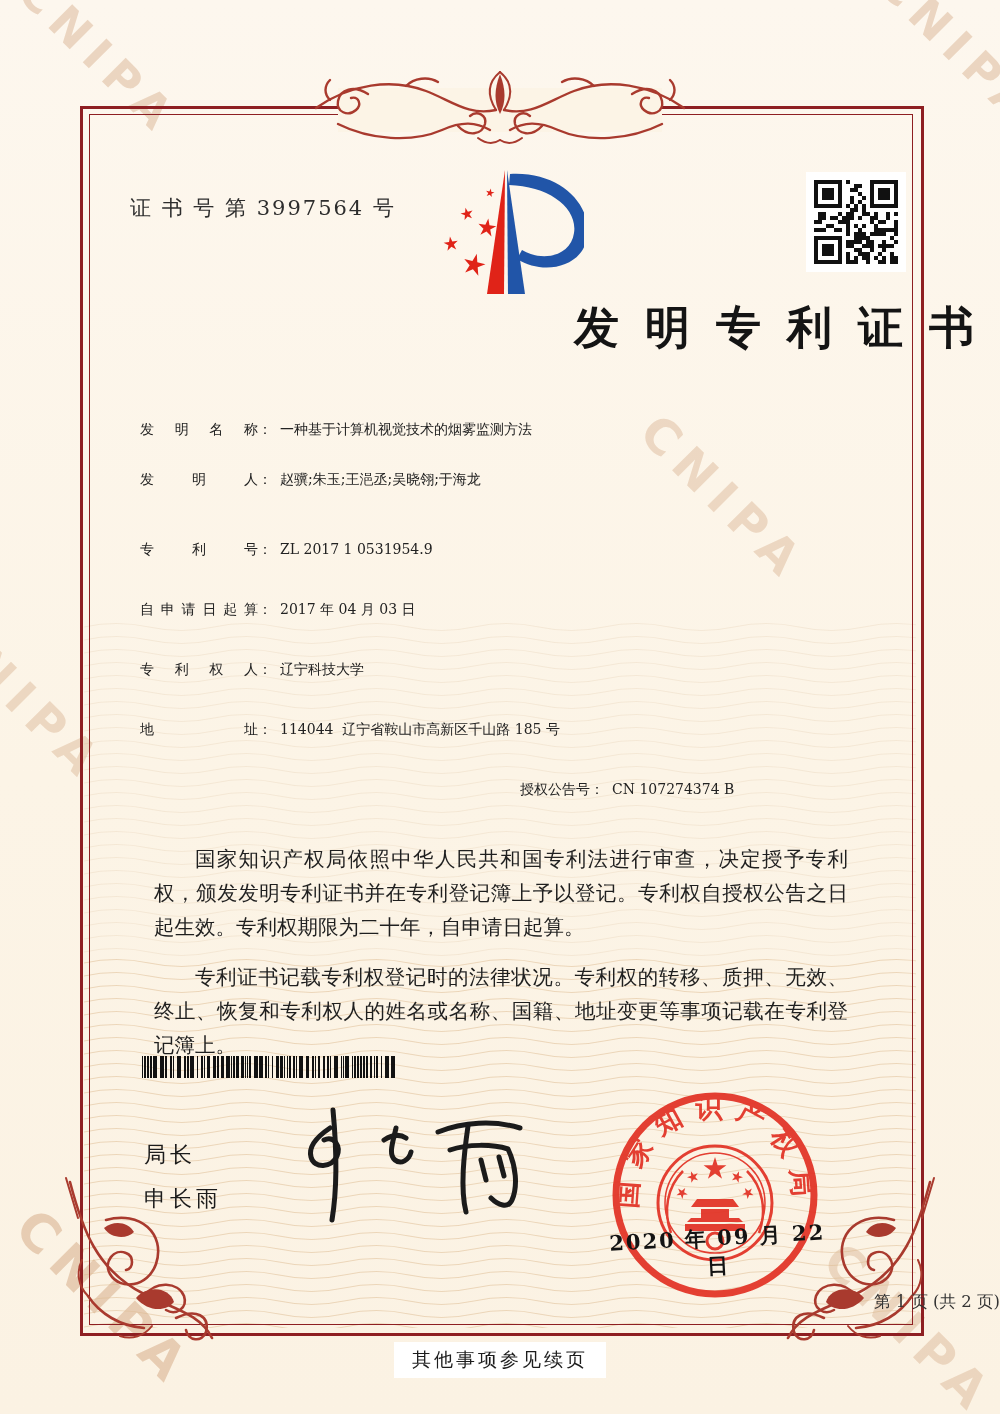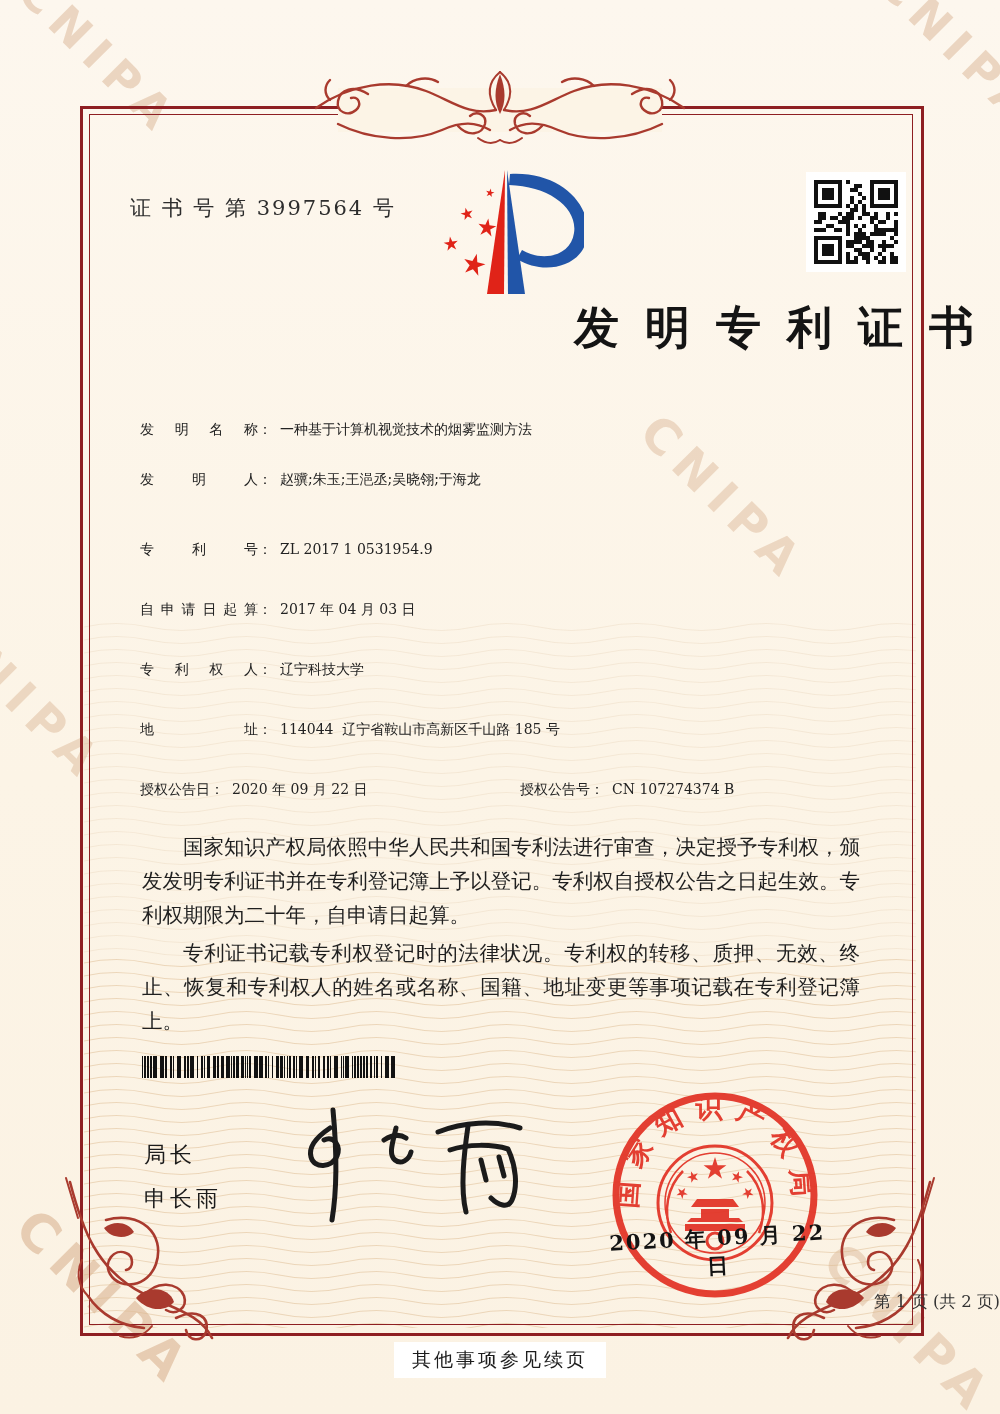--- a/index.html
+++ b/index.html
@@ -22,21 +22,21 @@
   
   .frow{left:140px;width:730px;height:30px;font-size:14px;color:#222;}
   .flabel{display:inline-block;width:118px;text-align:justify;text-align-last:justify;
           vertical-align:top;}
   .fcolon{display:inline-block;margin-right:8px;}
   .fvalue{white-space:pre-wrap;}
   .grant-right{left:520px;}
   
   .body-text{left:138px;top:826px;width:726px;font-size:20.5px;line-height:34px;
              color:#1f1f1f;text-align:justify;}
-  .body-text p{margin:4px;text-indent:2em;}
+  .body-text p{margin:16px;text-indent:2em;}
   
   .barcode{left:142px;top:1056px;width:254px;height:22px;}
   .signer{left:144px;font-size:22px;color:#1c1c1c;letter-spacing:4px;}
   .seal-date{left:598px;top:1224px;width:240px;text-align:center;font-size:21px;
              color:#131313;letter-spacing:2px;transform:rotate(-3deg);font-weight:600;}
   .page-info{left:0;top:1291px;width:1000px;text-align:right;font-size:16.5px;color:#333;}
   .footer-note{left:50%;top:1342px;transform:translateX(-50%);background:#ffffff;
                padding:5px 18px;font-size:19px;color:#1d1d1d;letter-spacing:3px;}
 </style>
 </head>
@@ -365,23 +365,20 @@
   <div class="abs frow" style="top:601px">
     <span class="flabel">自申请日起算</span><span class="fcolon">：</span><span class="fvalue">2017 年 04 月 03 日</span>
   </div>
   <div class="abs frow" style="top:661px">
     <span class="flabel">专利权人</span><span class="fcolon">：</span><span class="fvalue">辽宁科技大学</span>
   </div>
   <div class="abs frow" style="top:721px">
     <span class="flabel">地址</span><span class="fcolon">：</span><span class="fvalue">114044  辽宁省鞍山市高新区千山路 185 号</span>
   </div>
 
-  <div class="abs frow" style="top:781px">
-    <span>授权公告日</span><span class="fcolon">：</span><span class="fvalue">2020 年 09 月 22 日</span>
-  </div>
   <div class="abs frow grant-right" style="top:781px">
     <span>授权公告号</span><span class="fcolon">：</span><span class="fvalue">CN 107274374 B</span>
   </div>
 
   <div class="abs body-text">
     <p>国家知识产权局依照中华人民共和国专利法进行审查，决定授予专利权，颁发发明专利证书并在专利登记簿上予以登记。专利权自授权公告之日起生效。专利权期限为二十年，自申请日起算。</p>
     <p>专利证书记载专利权登记时的法律状况。专利权的转移、质押、无效、终止、恢复和专利权人的姓名或名称、国籍、地址变更等事项记载在专利登记簿上。</p>
   </div>
 
   <div class="abs barcode"><svg width="254" height="22" xmlns="http://www.w3.org/2000/svg">

